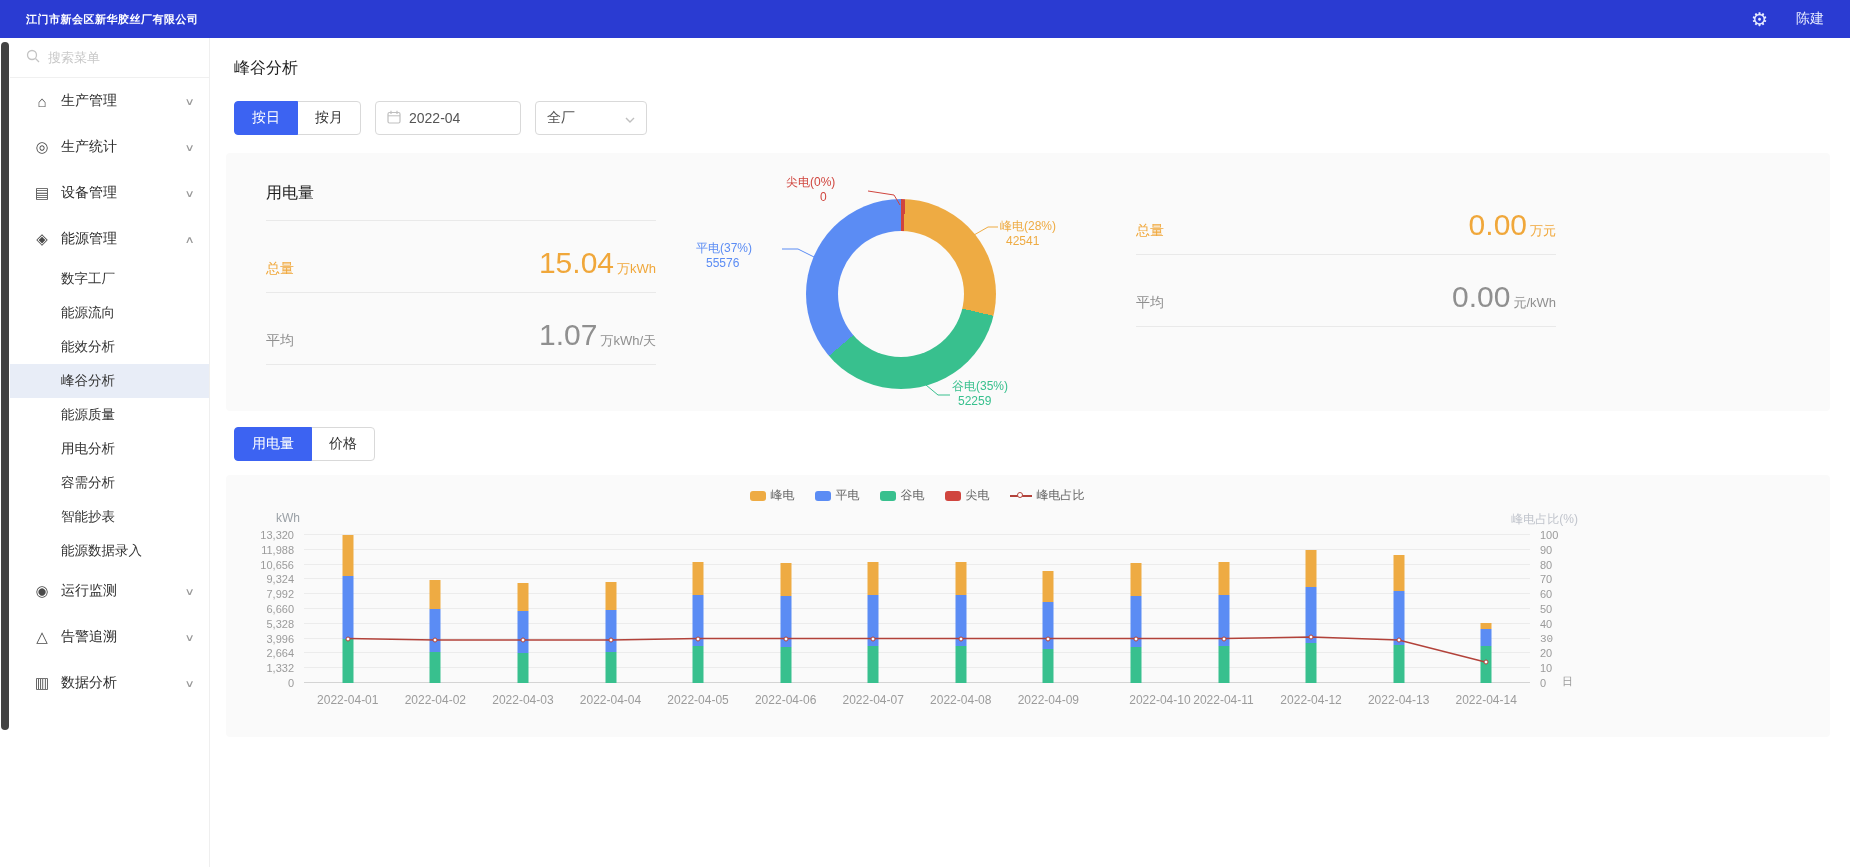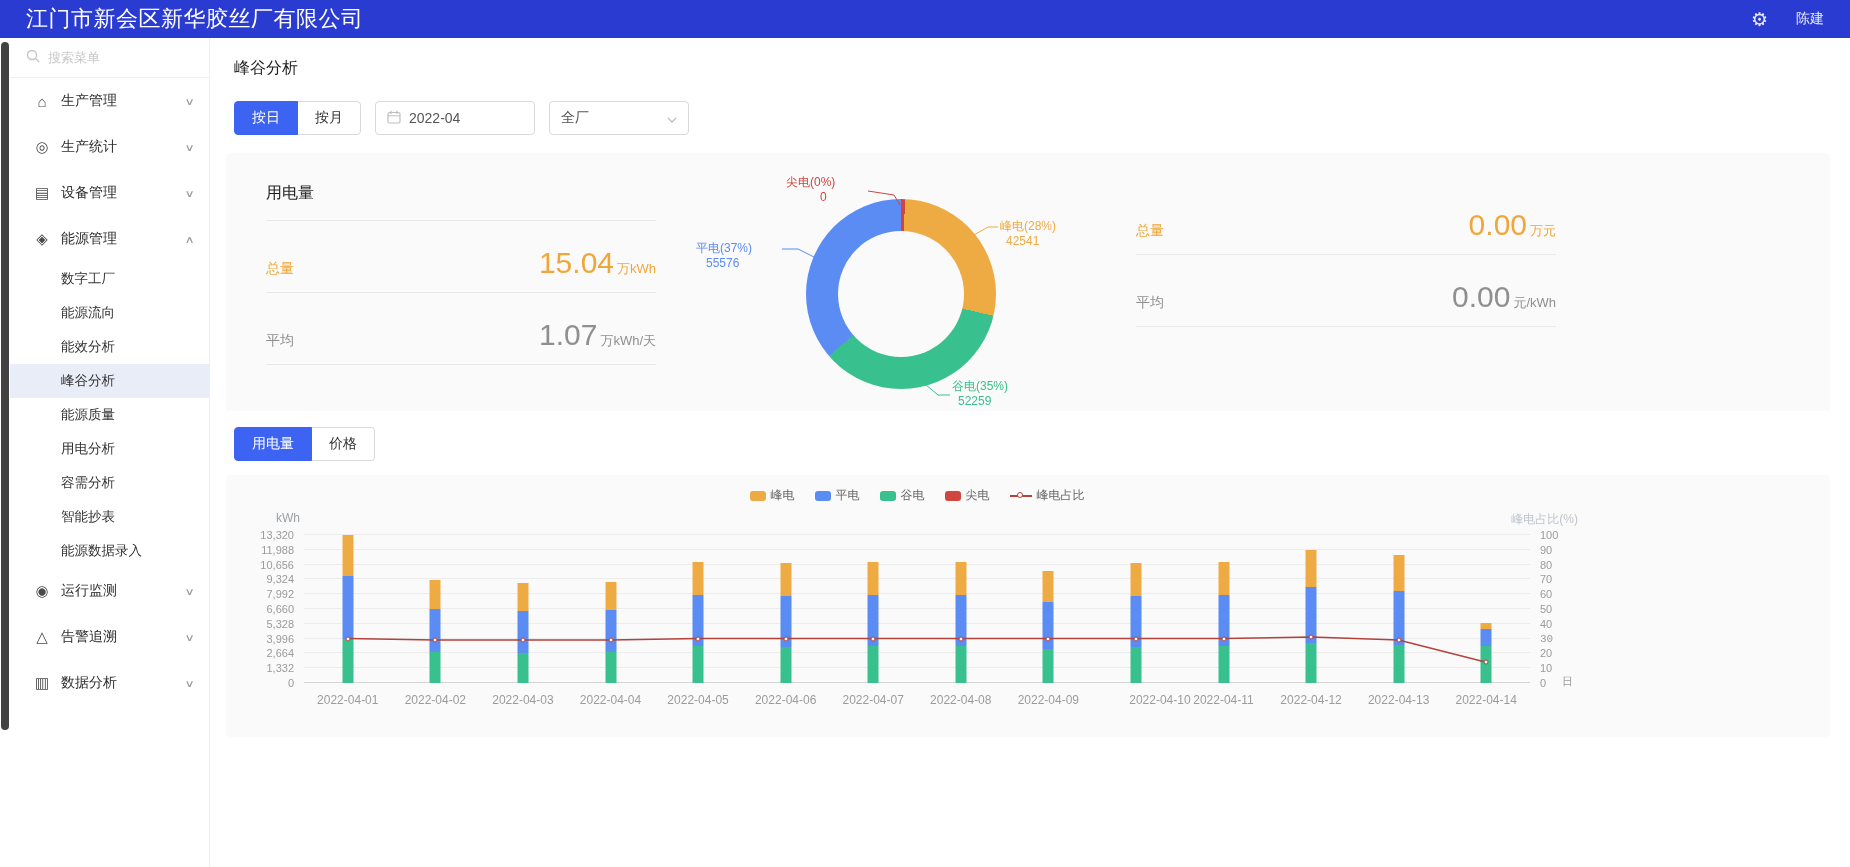--- a/index.html
+++ b/index.html
@@ -2,21 +2,21 @@
 <html><head>
 <meta charset="utf-8">
 <title>峰谷分析</title>
 <style>
   *{box-sizing:border-box;margin:0;padding:0;}
   html,body{width:1850px;height:867px;overflow:hidden;}
   body{font-family:"Liberation Sans","DejaVu Sans",sans-serif;background:#fff;color:#333;}
 
   
   .topbar{height:38px;background:#2a3bd2;display:flex;align-items:center;padding:0 26px;color:#fff;}
-  .topbar-title{font-size:22px;font-weight:400;letter-spacing:.5px;}
+  .topbar-title{font-size:11px;font-weight:700;letter-spacing:.5px;}
   .topbar-right{margin-left:auto;display:flex;align-items:center;gap:28px;}
   .gear{font-size:19px;color:#e8ecff;cursor:pointer;line-height:1;}
   .user{font-size:14px;color:#e8ecff;cursor:pointer;}
 
   
   .layout{display:flex;height:829px;}
   .vscroll{width:10px;flex:none;position:relative;background:#fff;}
   .vthumb{position:absolute;left:1px;top:4px;width:8px;height:688px;background:#424242;border-radius:4px;}
 
   
@@ -33,22 +33,22 @@
 
   
   .main{flex:1;padding:16px 20px 0 16px;overflow:hidden;background:#fff;}
   .page-title{font-size:16px;color:#1f1f1f;margin:4px 0 22px 8px;}
   .filter-row{display:flex;align-items:center;margin:0 0 18px 8px;}
   .toggle-btn{height:34px;padding:0 17px;background:#fff;border:1px solid #d9d9d9;font-size:14px;color:#333;cursor:pointer;font-family:inherit;}
   .tg-first{border-radius:4px 0 0 4px;}
   .tg-last{border-radius:0 4px 4px 0;margin-left:-1px;}
   .toggle-btn.active{background:#3c63f2;border-color:#3c63f2;color:#fff;position:relative;z-index:1;}
   .input-box{height:34px;border:1px solid #d9d9d9;border-radius:4px;background:#fff;display:flex;align-items:center;padding:0 11px;font-size:14px;color:#555;gap:8px;}
-  .date-input{width:160px;margin-left:14px;}
-  .select-input{width:140px;margin-left:14px;gap:47px;}
+  .date-input{width:146px;margin-left:14px;}
+  .select-input{width:112px;margin-left:14px;gap:47px;}
   .select-input .chev{margin-left:auto;}
 
   
   .stats-card{background:#fafafa;border-radius:4px;height:258px;padding:30px 0 0 40px;display:grid;grid-template-columns:400px 470px 430px;}
   .stat-title{font-size:16px;color:#1f1f1f;padding-bottom:16px;border-bottom:1px solid #e9e9e9;}
   .stat-row{display:flex;justify-content:space-between;align-items:baseline;padding:25px 0 12px;border-bottom:1px solid #e9e9e9;}
   .stat-label{font-size:14px;}
   .stat-num{font-size:30px;}
   .stat-unit{font-size:13px;margin-left:3px;}
   .c-orange{color:#f0a73a;}

